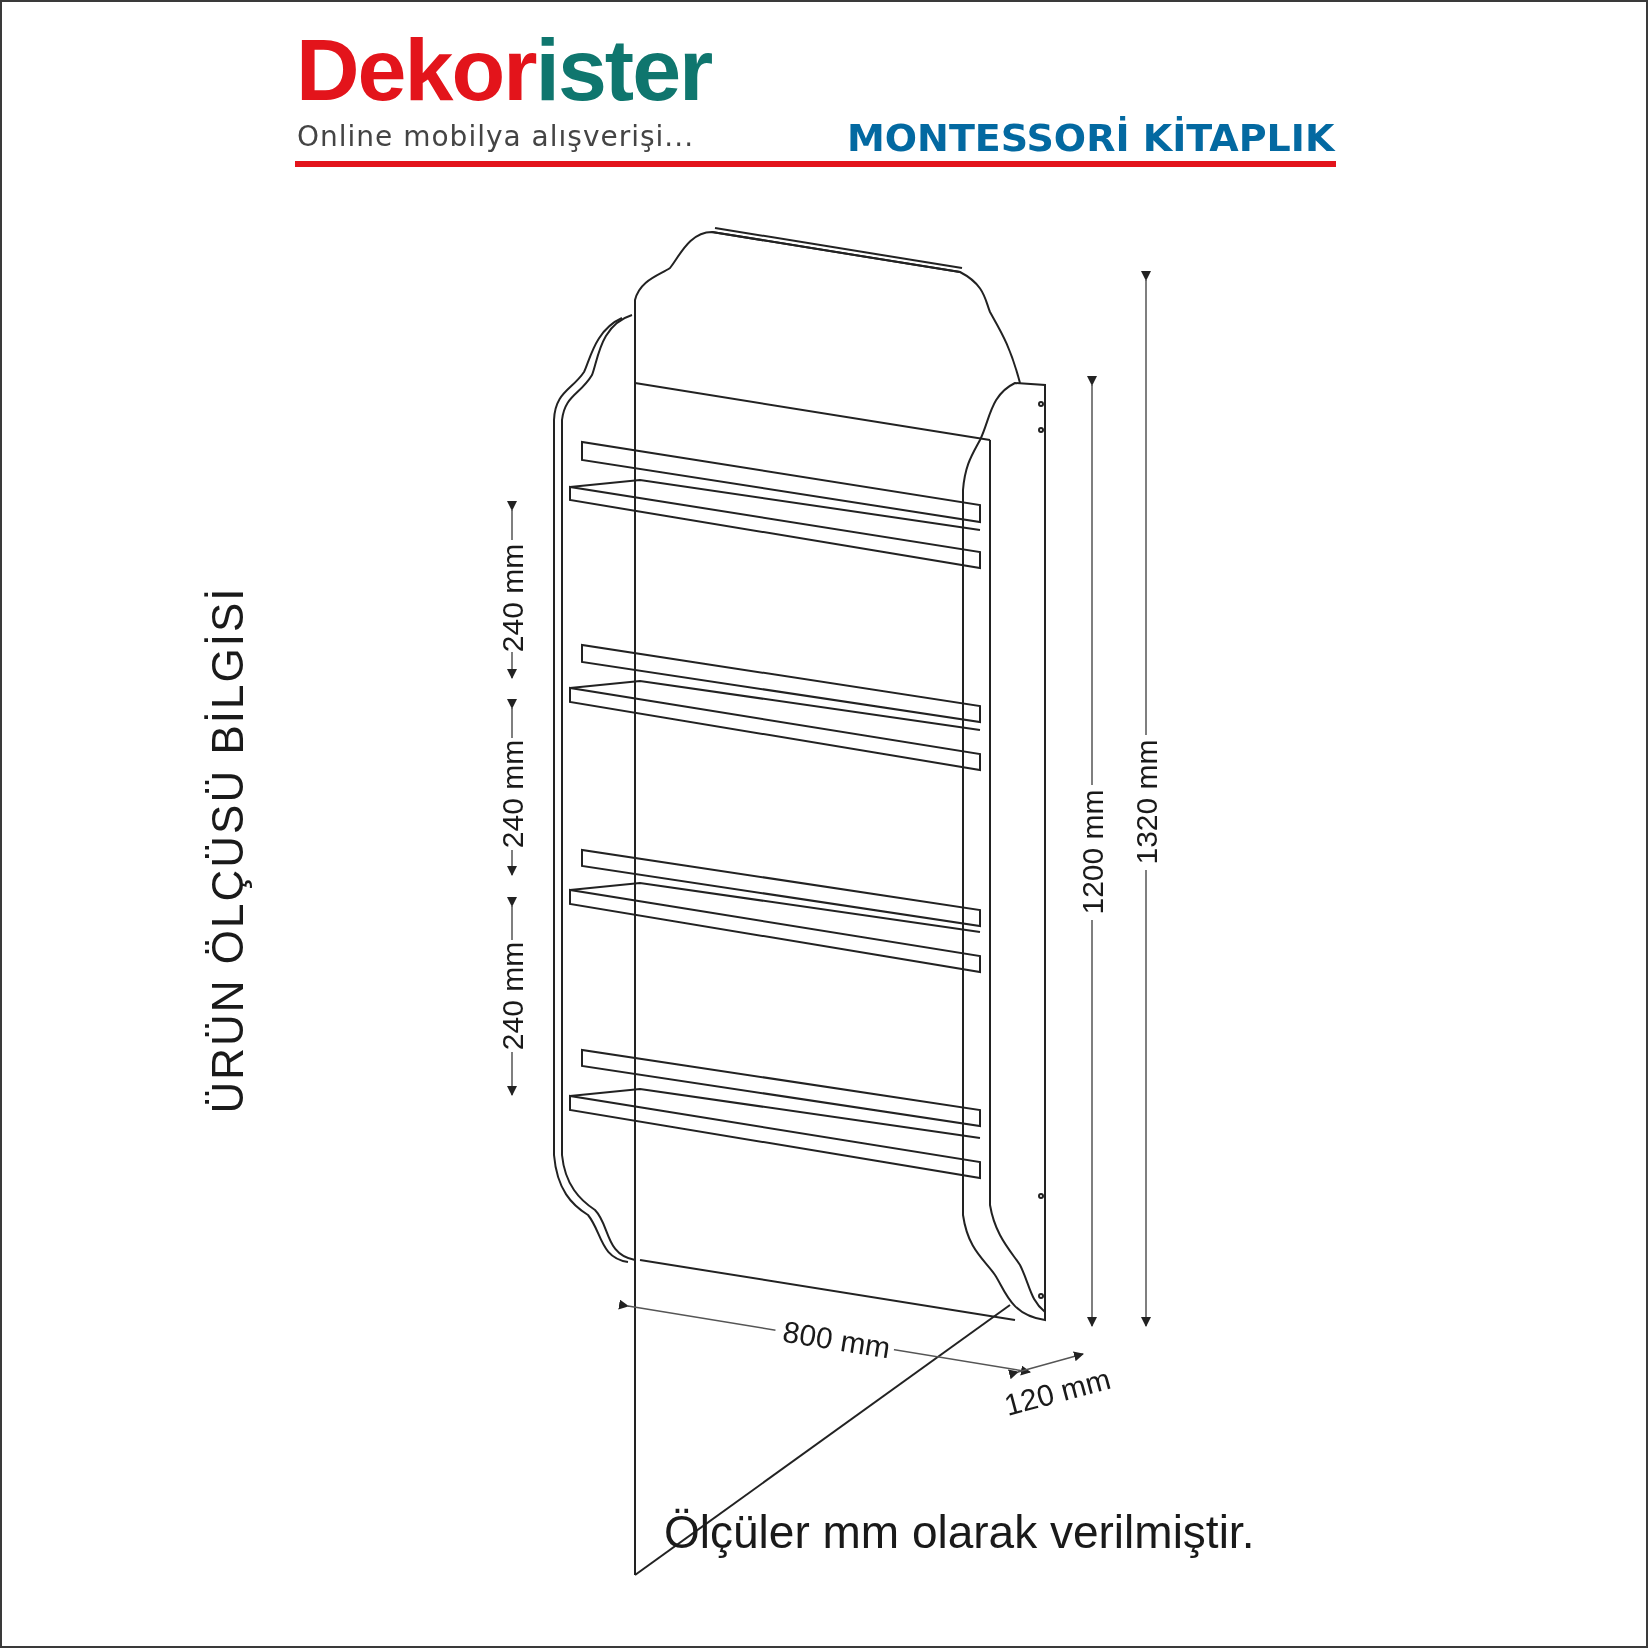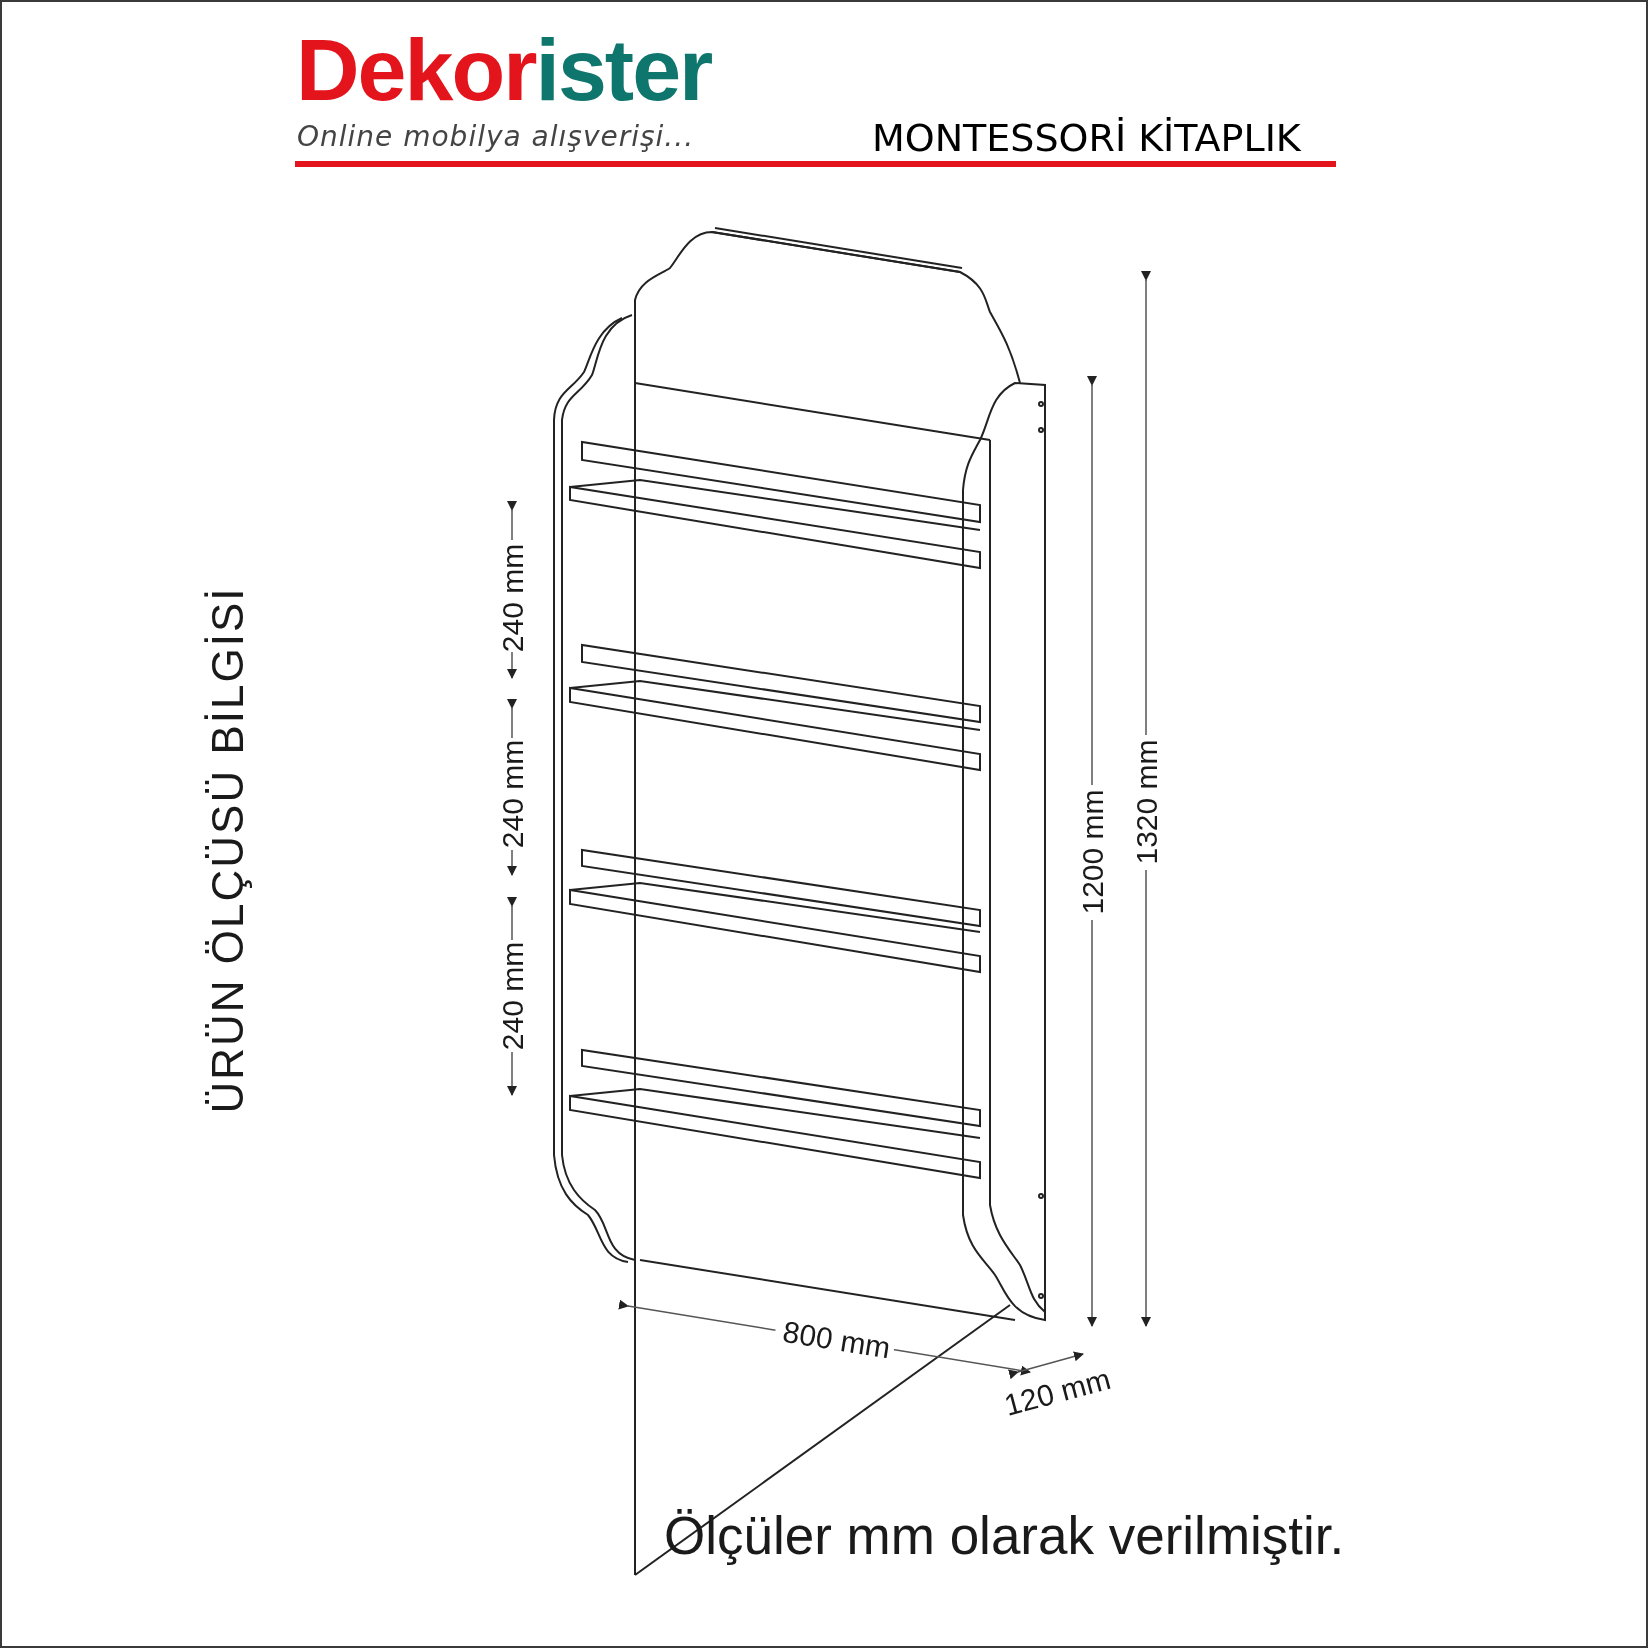--- a/index.html
+++ b/index.html
@@ -1,25 +1,25 @@
 <!DOCTYPE html>
 <html><head>
 <meta charset="utf-8">
 <style>
   html,body{margin:0;padding:0;background:#fff;}
   body{width:1648px;height:1648px;position:relative;overflow:hidden;font-family:"Liberation Sans",sans-serif;}
   .frame{position:absolute;left:0;top:0;width:1644px;height:1644px;border:2px solid #3a3a3a;}
   .brand{position:absolute;left:296px;top:26px;font-size:88px;line-height:1;letter-spacing:-2px;font-family:"Liberation Sans",sans-serif;}
   .brand .b1{color:#e3141b;font-weight:bold;margin-top:19px;}
   .brand .b2{color:#0f766e;font-weight:bold;}
-  .tagline{position:absolute;left:297px;top:120px;font-size:28px;font-style:italic;color:#444;letter-spacing:1px;font-family:"DejaVu Sans",sans-serif;}
-  .title{position:absolute;left:872px;top:116px;font-size:38px;font-weight:normal;color:#000000;font-family:"DejaVu Sans",sans-serif;letter-spacing:0px;}
+  .tagline{position:absolute;left:297px;top:120px;font-size:28px;color:#444;letter-spacing:1px;font-family:"DejaVu Sans",sans-serif;}
+  .title{position:absolute;left:847px;top:116px;font-size:38px;font-weight:bold;color:#0369a1;font-family:"DejaVu Sans",sans-serif;letter-spacing:0px;}
   .rule{position:absolute;left:295px;top:161px;width:1041px;height:6px;background:#e3141b;}
   .vtitle{position:absolute;left:228px;top:850px;transform:translate(-50%,-50%) rotate(-90deg);font-size:44px;color:#1a1a1a;white-space:nowrap;letter-spacing:2px;}
-  .note{position:absolute;left:664px;top:1505px;font-size:53px;color:#1a1a1a;}
+  .note{position:absolute;left:664px;top:1505px;font-size:46px;color:#1a1a1a;}
   svg.drawing{position:absolute;left:0;top:0;}
   .dimtxt{font-family:"Liberation Sans",sans-serif;font-size:30px;fill:#1a1a1a;}
 </style>
 </head>
 <body>
 
 <div class="frame"></div>
 
 <div class="brand"><span class="b1">Dekor</span><span class="b2">ister</span></div>
 <div class="tagline">Online mobilya alışverişi...</div>

